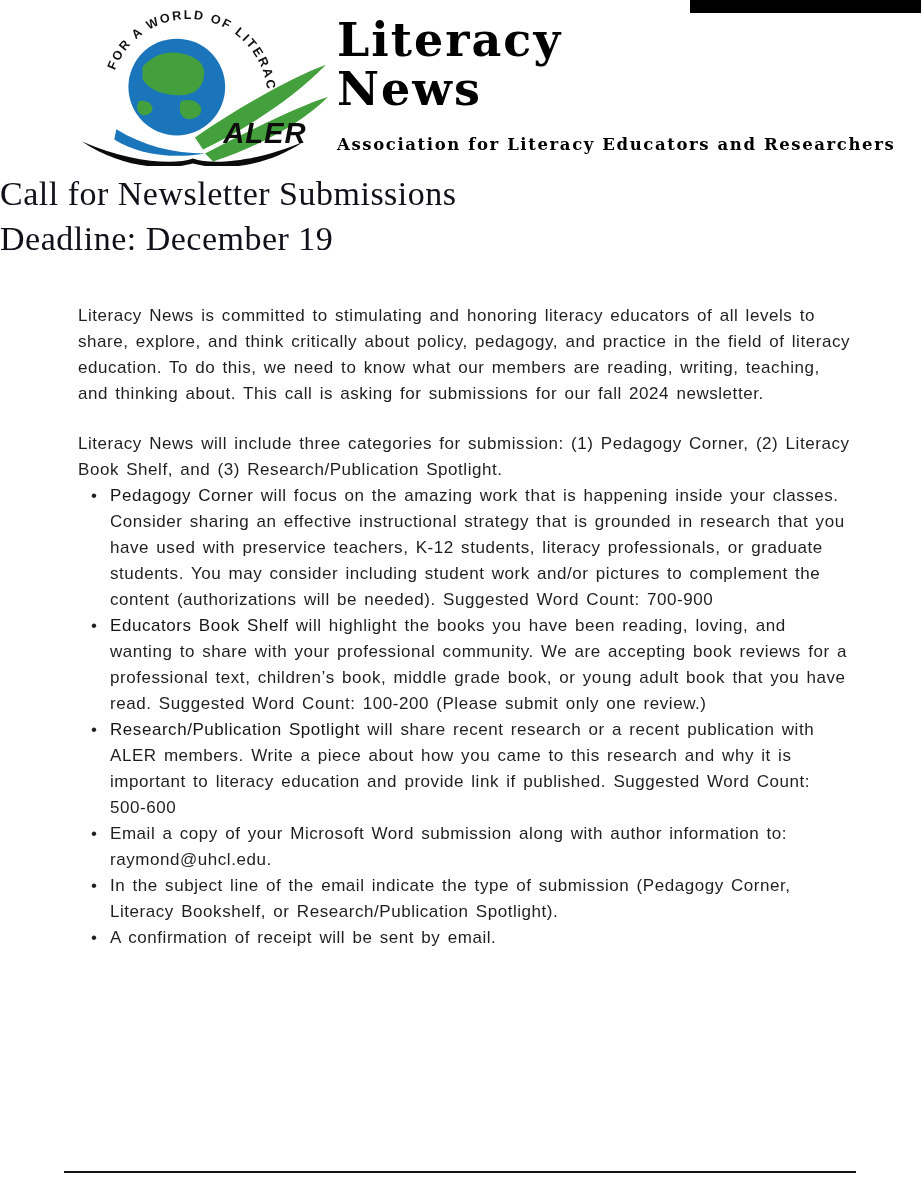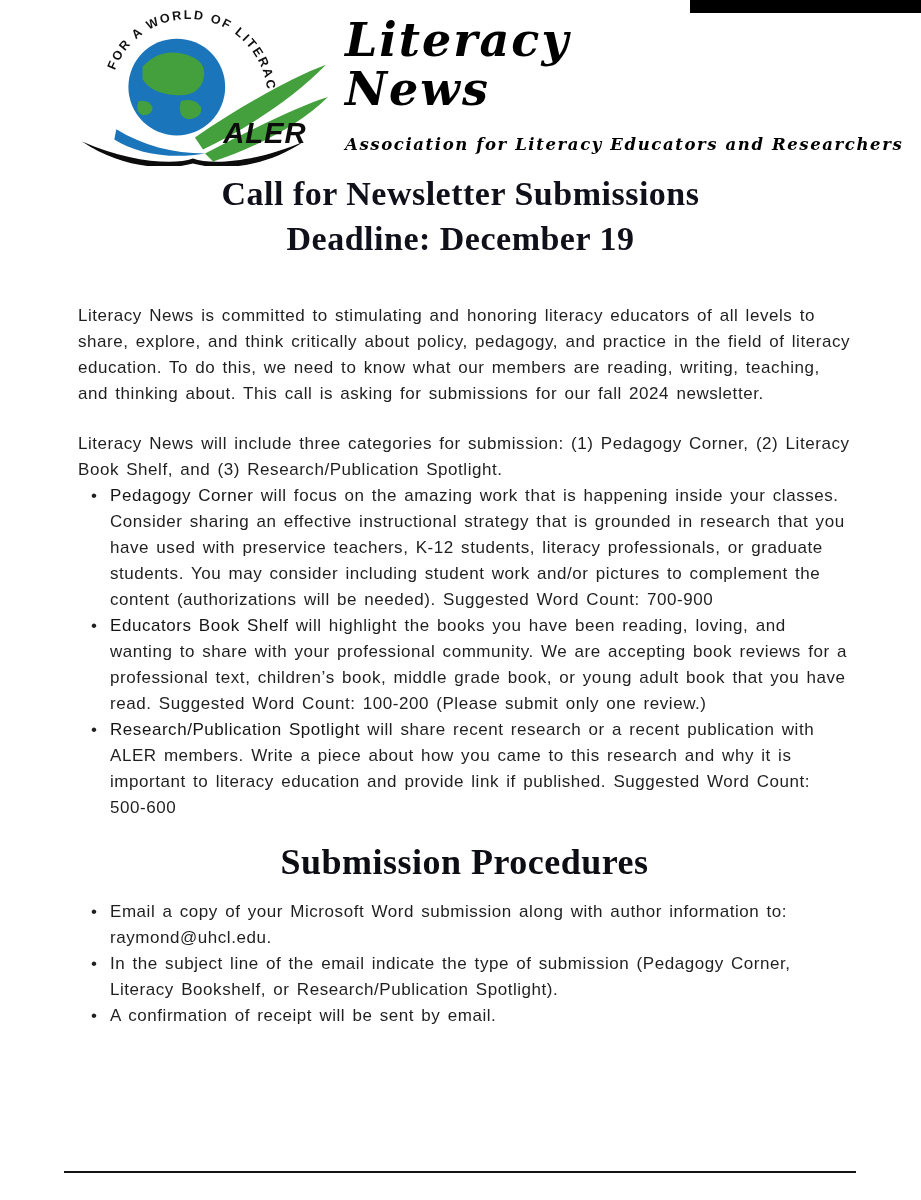--- a/index.html
+++ b/index.html
@@ -15,37 +15,36 @@
 
   .top-bar {
     position:absolute; top:0; right:0;
     width:231px; height:13px; background:#000;
   }
 
   .header { position:relative; height:166px; }
 
   .logo { position:absolute; left:76px; top:4px; width:256px; height:162px; }
 
-  .title-block { position:absolute; left:345px; top:16px;font-style:italic; }
+  .title-block { position:absolute; left:337px; top:16px; }
   .title {
     font-family:"DejaVu Serif","Liberation Serif",serif;
     font-size:46px; font-weight:700; line-height:1.07;
     letter-spacing:2px; color:#000;
   }
   .subtitle {
     font-family:"DejaVu Serif","Liberation Serif",serif;
     font-size:16.5px; font-weight:700; letter-spacing:1.6px;
     margin-top:21px; color:#000; white-space:nowrap;
   }
 
   .headline {
     margin-top:6px; margin-bottom:16px;
-    text-align:center;
     font-family:"Liberation Serif",serif;
-    font-weight:700; font-size:34px; line-height:1.32;
+    font-weight:400; font-size:34px; line-height:1.32;
     color:#10101a; letter-spacing:0.5px;
   }
 
   .content { padding:0 70px 0 78px; }
 
   .body-text {
     font-size:17px; line-height:26px;
     letter-spacing:0.55px; word-spacing:2px;
     color:#1f1f1f;
     margin-top:41px;
@@ -141,21 +140,20 @@
         <strong>Pedagogy Corner</strong><span> will focus on the amazing work that is happening inside your classes. Consider sharing an effective instructional strategy that is grounded in research that you have used with preservice teachers, K-12 students, literacy professionals, or graduate students. You may consider including student work and/or pictures to complement the content (authorizations will be needed). Suggested Word Count: 700-900</span>
       </li>
       <li>
         <strong>Educators Book Shelf</strong><span> will highlight the books you have been reading, loving, and wanting to share with your professional community. We are accepting book reviews for a professional text, children’s book, middle grade book, or young adult book that you have read. Suggested Word Count: 100-200 (Please submit only one review.)</span>
       </li>
       <li>
         <strong>Research/Publication Spotlight</strong><span> will share recent research or a recent publication with ALER members. Write a piece about how you came to this research and why it is important to literacy education and provide link if published. Suggested Word Count: 500-600</span>
       </li>
     </ul>
 
-    <h2 class="section-heading">Submission Procedures</h2>
 
     <ul class="bullets">
       <li>Email a copy of your Microsoft Word submission along with author information to: raymond@uhcl.edu.</li>
       <li>In the subject line of the email indicate the type of submission (Pedagogy Corner, Literacy Bookshelf, or Research/Publication Spotlight).</li>
       <li>A confirmation of receipt will be sent by email.</li>
     </ul>
 
   </main>
 
   <div class="bottom-rule"></div>

